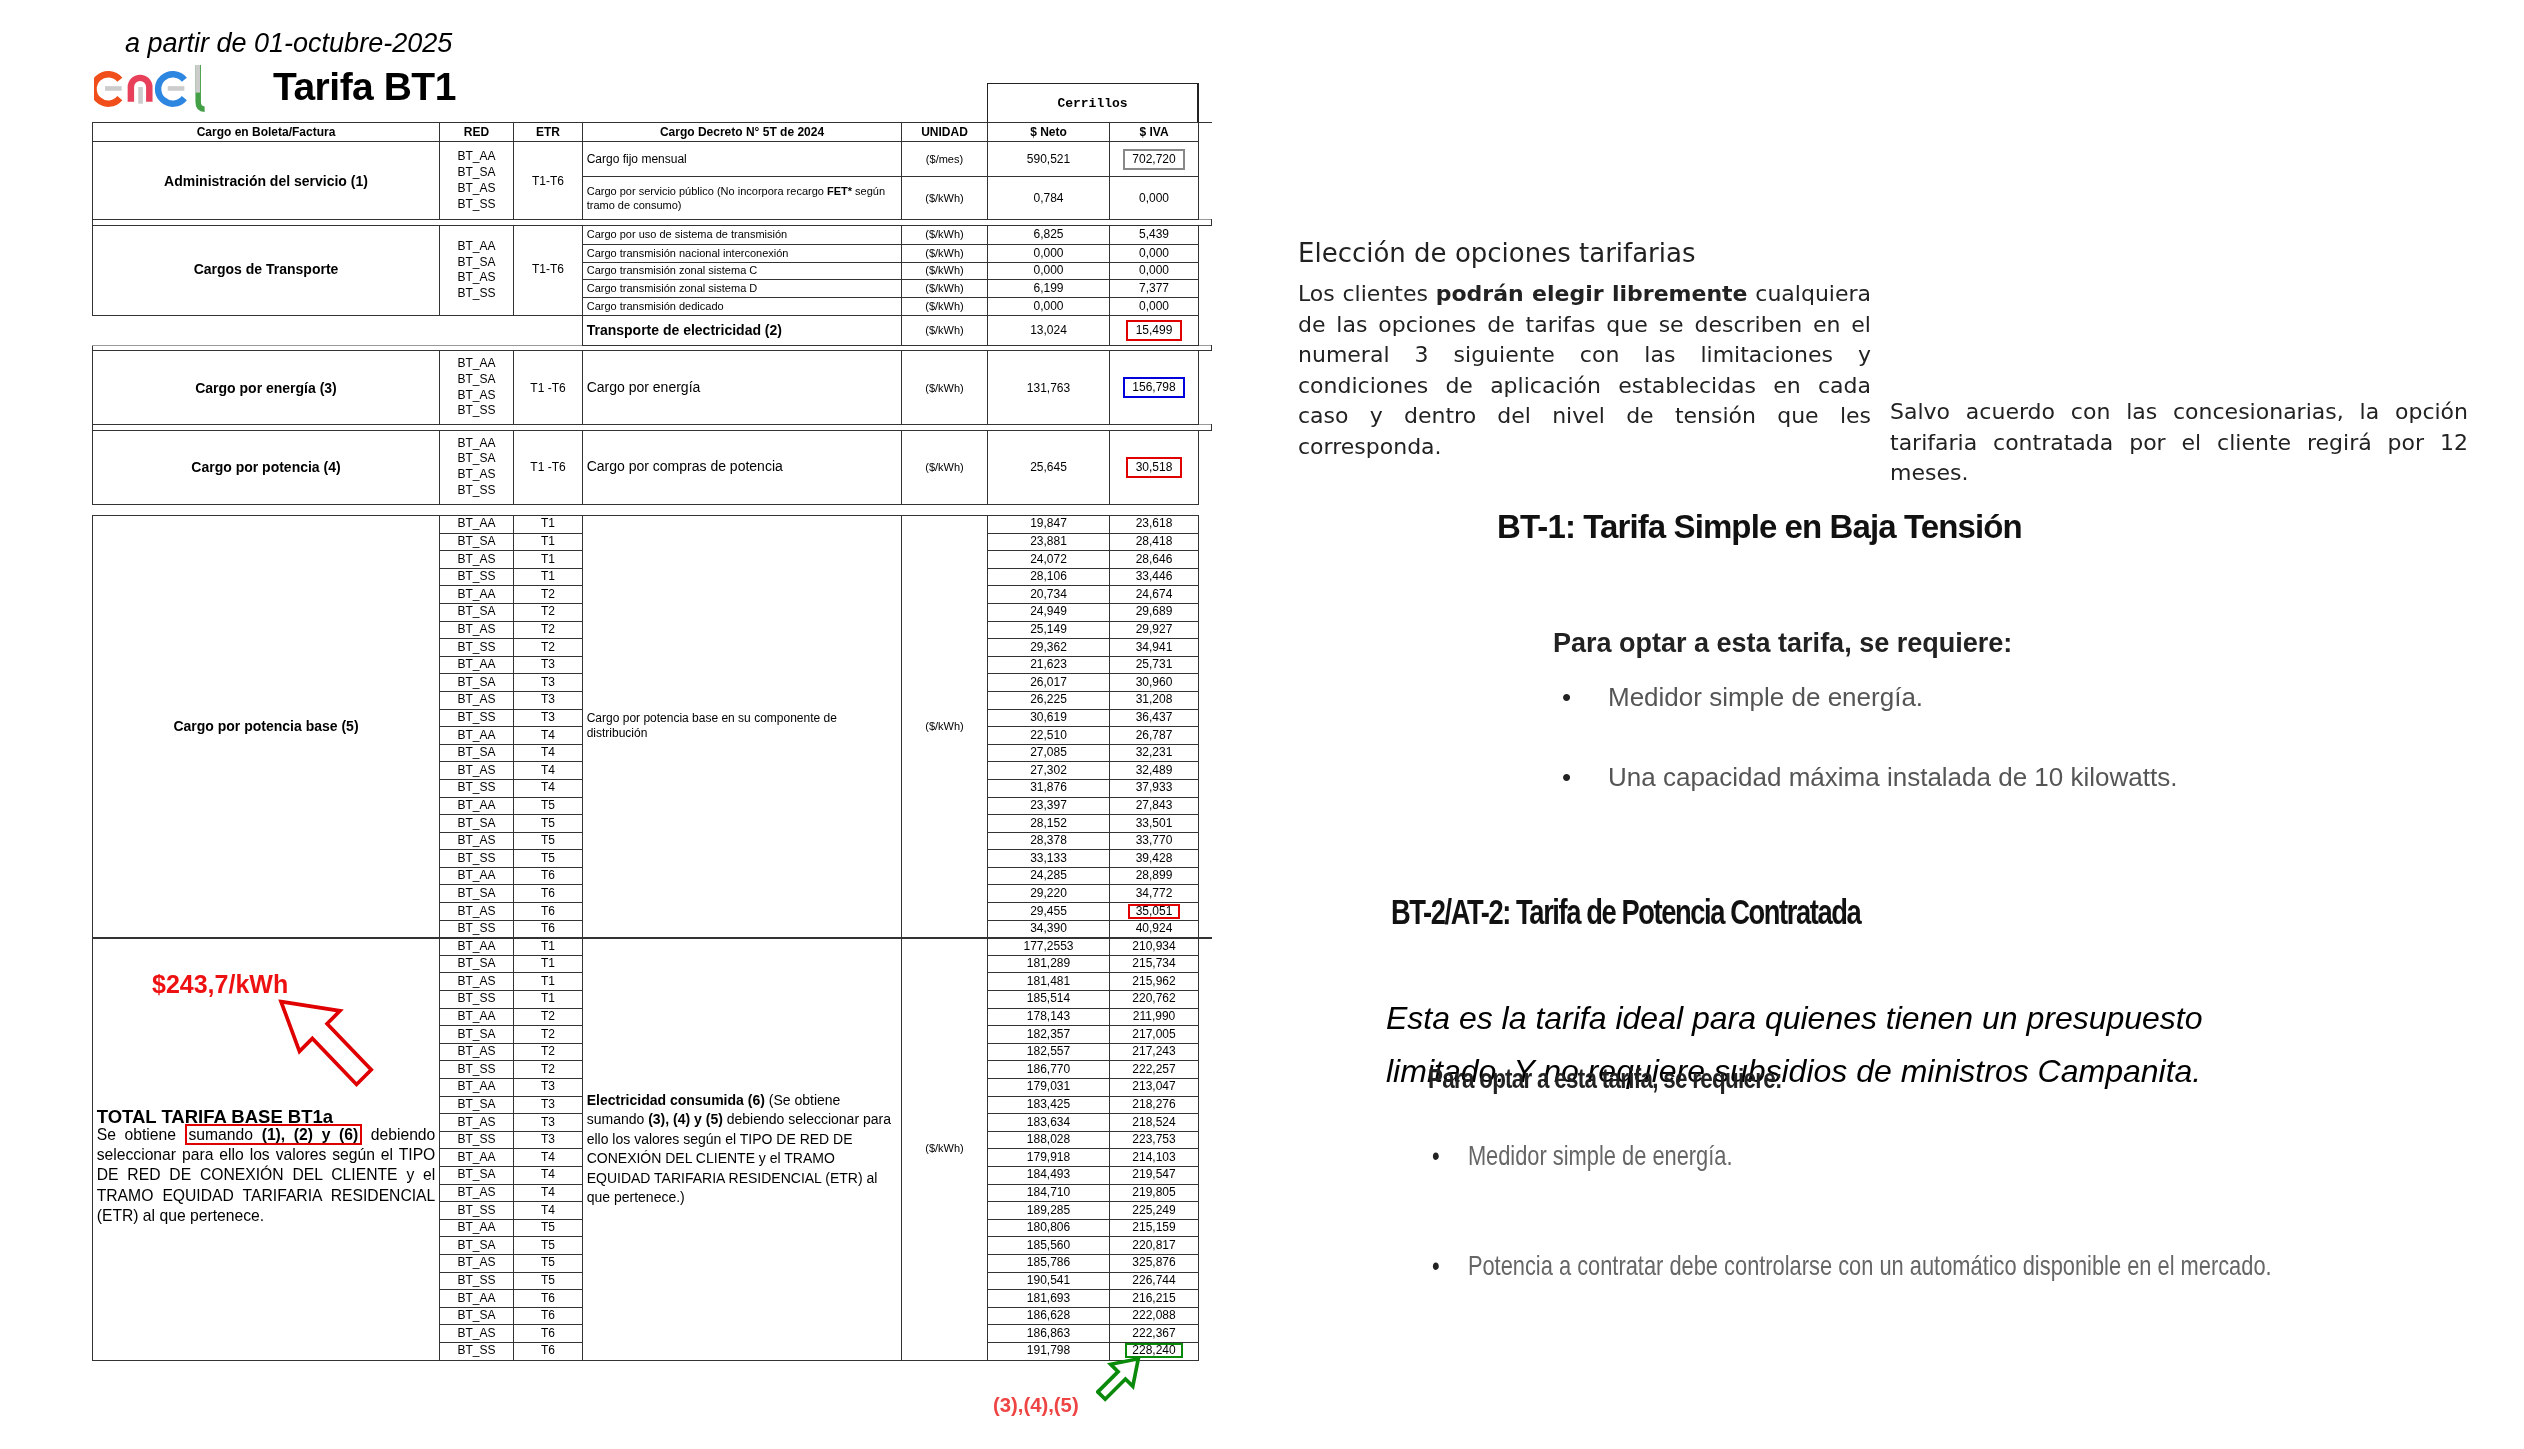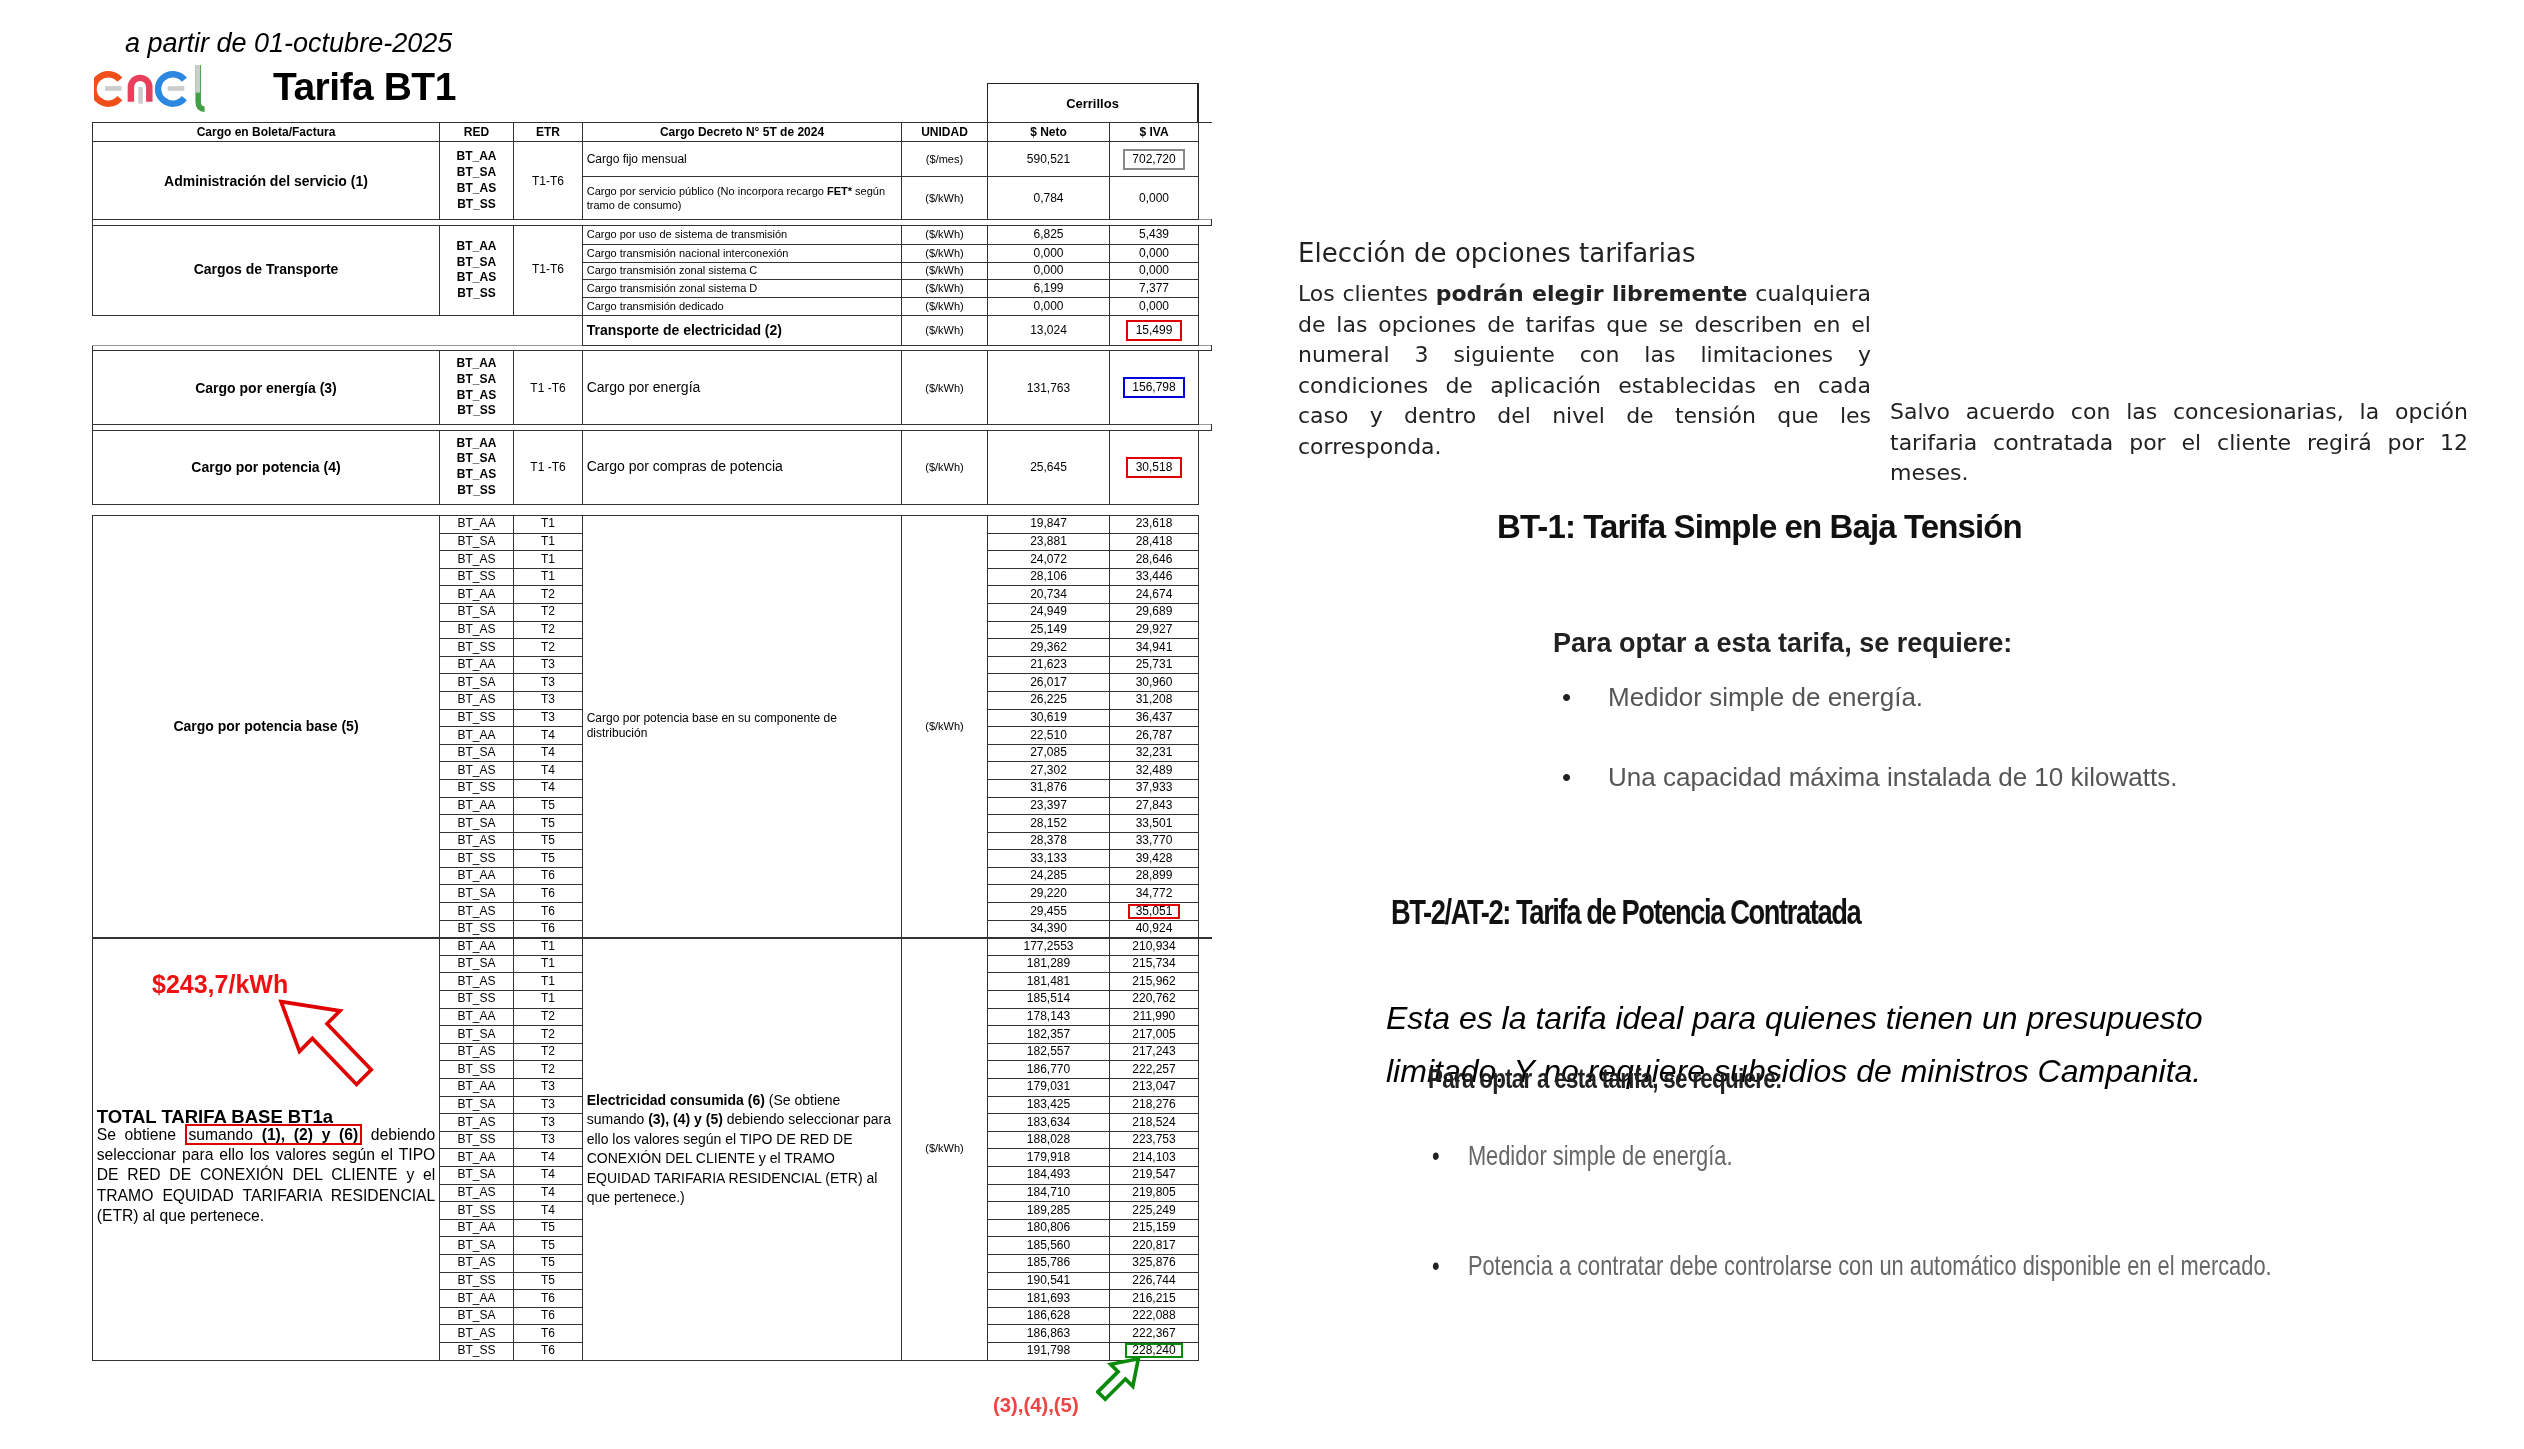--- a/index.html
+++ b/index.html
@@ -1,29 +1,29 @@
 <!DOCTYPE html>
 <html style="font-size:15px"><head>
 <meta charset="utf-8">
 <style>
   html,body{margin:0;padding:0;background:#fff;}
   #canvas{position:relative;width:2525px;height:1449px;background:#fff;overflow:hidden;font-family:"Liberation Sans",sans-serif;color:#000;}
   .abs{position:absolute;}
   .subtitle{left:125px;top:28px;font-size:27px;font-style:italic;}
   .logo{left:94px;top:61px;width:118px;height:54px;}
   .title{left:273px;top:65px;font-size:39px;font-weight:bold;letter-spacing:-0.5px;}
-  .cerrillos{left:987px;top:83px;width:211px;height:39px;border:1.8px solid #222;border-bottom:none;font-size:13px;font-weight:bold;display:flex;align-items:center;justify-content:center;box-sizing:border-box;}
+  .cerrillos{left:987px;top:83px;width:211px;height:39px;border:1.8px solid #222;border-bottom:none;font-size:13px;font-weight:bold;display:flex;align-items:center;justify-content:center;box-sizing:border-box;font-family:Liberation Mono, monospace;}
   .cerr-right{left:1198px;top:83px;width:13px;height:40px;border-left:1.8px solid #222;}
   table.t{position:absolute;left:92px;border-collapse:collapse;table-layout:fixed;font-size:12px;}
   table.t td{border:1.8px solid #333;padding:0 3.7px;box-sizing:border-box;overflow:hidden;}
   .c1{width:347px}.c2{width:74px}.c3{width:69px}.c4{width:319px}.c5{width:86px}.c6{width:122px}.c7{width:89px}.c8{width:13px}
   .hdr td{font-weight:bold;text-align:center;height:19.4px;font-size:12px;}
   .center{text-align:center;}
   .lbl{font-weight:bold;text-align:center;font-size:14px;}
-  .reds{text-align:center;line-height:15.7px;font-size:12px;font-weight:bold;}
+  .reds{text-align:center;line-height:15.7px;font-size:12px;}
   .small{font-size:11px;line-height:14px;}
   .num{text-align:center;font-size:12px;}
   .boxed{display:inline-block;padding:0.9px 7.4px;line-height:15px;}
   .box-gray{border:2.8px solid #888;}
   .box-red{border:2.8px solid #e00000;}
   .box-blue{border:2.8px solid #0000dd;}
   .box-green{border:2.8px solid #0a8a0a;}
   .sep td{border-left:none;border-right:none;height:5.5px;padding:0;}
   .grid td{height:17.6px;line-height:15.7px;}
   .bigtxt{font-size:14px;line-height:19.4px;vertical-align:middle;}

